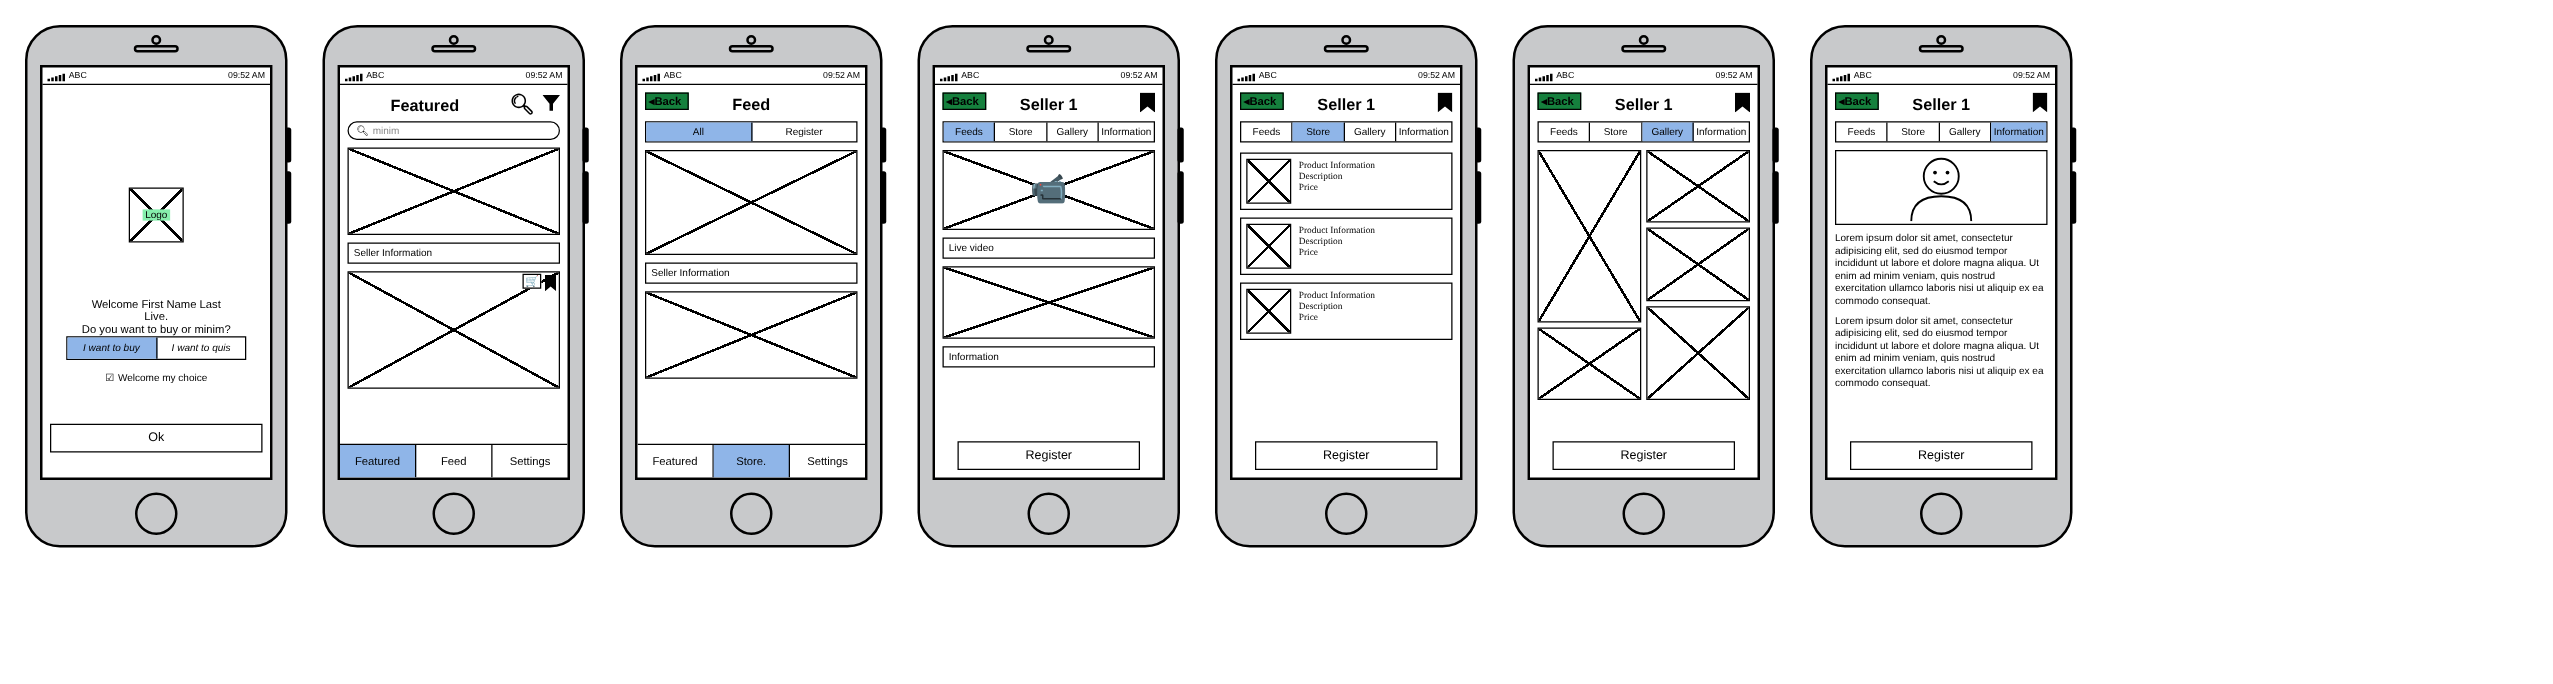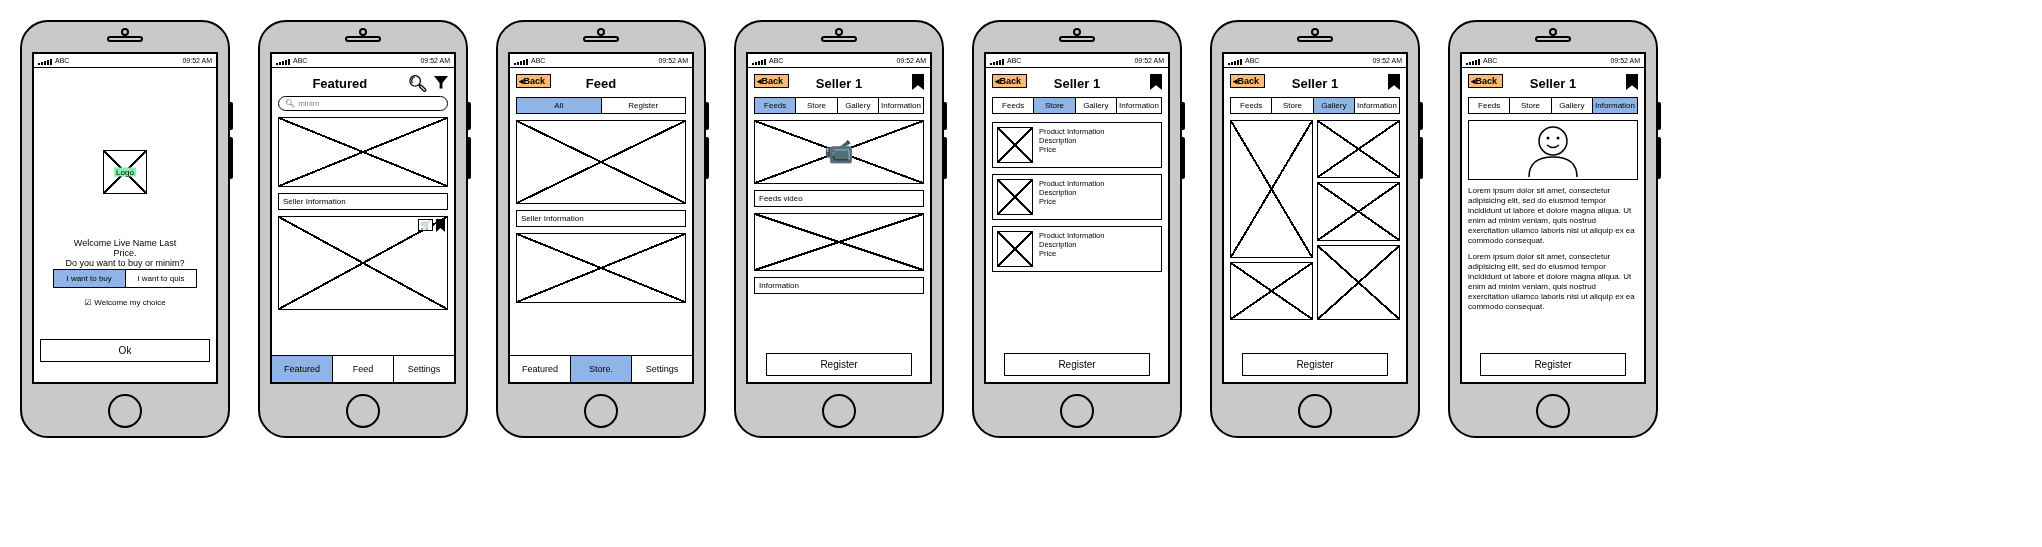--- a/index.html
+++ b/index.html
@@ -11,47 +11,47 @@
 .sidebtn { position: absolute; background: #000; border-radius: 2px; }
 .sb1 { right: -5px; top: 80px; width: 5px; height: 28px; }
 .sb2 { right: -5px; top: 115px; width: 5px; height: 42px; }
 .screen { position: absolute; top: 30px; left: 10px; right: 10px; bottom: 52px; background: #fff; border: 2px solid #000; display: flex; flex-direction: column; }
 .statusbar { height: 14px; border-bottom: 1.5px solid #000; display: flex; align-items: center; justify-content: space-between; padding: 0 4px; font-size: 7px; }
 .sig { display: flex; gap: 1px; align-items: flex-end; height: 8px; }
 .sig span { display: inline-block; width: 2px; background: #000; }
 .sig span:nth-child(1){height:2px}.sig span:nth-child(2){height:3px}.sig span:nth-child(3){height:4px}.sig span:nth-child(4){height:5px}.sig span:nth-child(5){height:6px}
 .content { flex: 1; position: relative; padding: 6px; overflow: hidden; }
 .headerbar { text-align: center; font-weight: bold; font-size: 13px; padding: 2px 0; position: relative; }
-.backbtn { position: absolute; left: 0; top: 0; font-size: 9px; border: 1.5px solid #000; padding: 1px 5px 1px 2px; background: #fdba74; }
+.backbtn { position: absolute; left: 0; top: 0; font-size: 9px; border: 1.5px solid #000; padding: 1px 5px 1px 2px; background: #15803d; }
 .backbtn::before { content: "◂"; }
 .bookmark { position: absolute; right: 0; top: 0; width: 12px; height: 16px; background: #000; clip-path: polygon(0 0,100% 0,100% 100%,50% 70%,0 100%); }
 .tabs { display: flex; border: 1.5px solid #000; margin-top: 4px; }
 .tab { flex: 1; text-align: center; font-size: 8px; padding: 3px 2px; border-right: 1.5px solid #000; }
 .tab:last-child { border-right: none; }
 .tab.active { background: #8fb5e8; }
 .xbox { border: 1.5px solid #000; position: relative; background: #fff; }
 .xbox::before, .xbox::after { content: ""; position: absolute; left: 0; top: 0; width: 100%; height: 100%; }
 .xbox::before { background: linear-gradient(to top right, transparent calc(50% - 1px), #000 calc(50% - 1px), #000 calc(50% + 1px), transparent calc(50% + 1px)); }
 .xbox::after  { background: linear-gradient(to top left,  transparent calc(50% - 1px), #000 calc(50% - 1px), #000 calc(50% + 1px), transparent calc(50% + 1px)); }
 .infobox { border: 1.5px solid #000; padding: 3px 4px; font-size: 8px; background: #fff; }
 .btn { border: 1.5px solid #000; text-align: center; padding: 5px; font-size: 10px; background: #fff; }
 .bottomnav { position: absolute; left: 0; right: 0; bottom: 0; display: flex; border-top: 1.5px solid #000; }
 .bottomnav .nav { flex: 1; text-align: center; font-size: 9px; padding: 8px 2px; border-right: 1.5px solid #000; }
 .bottomnav .nav:last-child { border-right: none; }
 .bottomnav .nav.active { background: #8fb5e8; }
 .searchrow { display: flex; align-items: center; gap: 6px; }
 .searchbox { flex: 1; border: 1.5px solid #000; border-radius: 10px; padding: 2px 6px; font-size: 8px; display: flex; align-items: center; gap: 3px; }
 .centered { display: flex; flex-direction: column; align-items: center; justify-content: center; text-align: center; }
-.segbtns { display: flex; border: 1.5px solid #000; width: 85%; margin-top: 1px; }
+.segbtns { display: flex; border: 1.5px solid #000; width: 85%; margin-top: 1px; font-style: italic; }
 .segbtns div { flex: 1; padding: 4px; font-size: 8px; text-align: center; }
 .segbtns div:first-child { border-right: 1.5px solid #000; background: #8fb5e8; }
 .checkrow { font-size: 8px; margin-top: 10px; display: flex; align-items: center; gap: 3px; }
 .storeitem { display: flex; gap: 6px; border: 1.5px solid #000; padding: 4px; margin-bottom: 6px; }
 .storeitem .xbox { width: 36px; height: 36px; flex-shrink: 0; }
-.storelines div { font-size: 7.5px; }
+.storelines div { font-size: 7.5px; font-family: Liberation Serif, serif; }
 .gallerygrid { display: flex; gap: 4px; margin-top: 6px; }
 .gcol { display: flex; flex-direction: column; gap: 4px; flex: 1; }
 .lorem { font-size: 8px; margin-top: 6px; line-height: 1.25; }
 .avatar-svg { display: block; margin: 0 auto; }
 .camicon { position: absolute; left: 50%; top: 50%; transform: translate(-50%,-50%); font-size: 24px; color: #6b6b6b; z-index: 2; }
 .carticon { position: absolute; right: 2px; top: 2px; z-index: 2; }
 .logo-box { width: 44px; height: 44px; border: 1.5px solid #000; position: relative; }
 .logo-box::before, .logo-box::after { content: ""; position: absolute; left: 0; top: 0; width: 100%; height: 100%; }
 .logo-box::before { background: linear-gradient(to top right, transparent calc(50% - 1px), #000 calc(50% - 1px), #000 calc(50% + 1px), transparent calc(50% + 1px)); }
 .logo-box::after  { background: linear-gradient(to top left,  transparent calc(50% - 1px), #000 calc(50% - 1px), #000 calc(50% + 1px), transparent calc(50% + 1px)); }
@@ -78,22 +78,22 @@
           </div>
           <span>ABC</span>
         </div>
       <span>09:52 AM</span>
     </div>
     <div class="content centered">
       <div class="logo-box" style="margin-top:6px">
         <span class="logo-label">Logo</span>
       </div>
       <div style="margin-top:44px;font-size:9px">
-        <div>Welcome Live Name Last</div>
-        <div>Price.</div>
+        <div>Welcome First Name Last</div>
+        <div>Live.</div>
         <div>Do you want to buy or minim?</div>
       </div>
       <div class="segbtns">
         <div>I want to buy</div>
         <div>I want to quis</div>
       </div>
       <div class="checkrow">
         <span>☑</span>
         <span>Welcome my choice</span>
       </div>
@@ -222,21 +222,21 @@
       </div>
       <div class="tabs">
         <div class="tab active">Feeds</div>
         <div class="tab">Store</div>
         <div class="tab">Gallery</div>
         <div class="tab">Information</div>
       </div>
       <div class="xbox" style="height:64px;margin-top:6px">
         <span class="camicon">📹</span>
       </div>
-      <div class="infobox" style="margin-top:6px">Feeds video</div>
+      <div class="infobox" style="margin-top:6px">Live video</div>
       <div class="xbox" style="height:58px;margin-top:6px"></div>
       <div class="infobox" style="margin-top:6px">Information</div>
       <div class="btn" style="position:absolute;left:18px;right:18px;bottom:6px">Register</div>
     </div>
   </div>
 </div>
 
 <div class="phone">
   <div class="camera"></div>
     <div class="speaker"></div>

